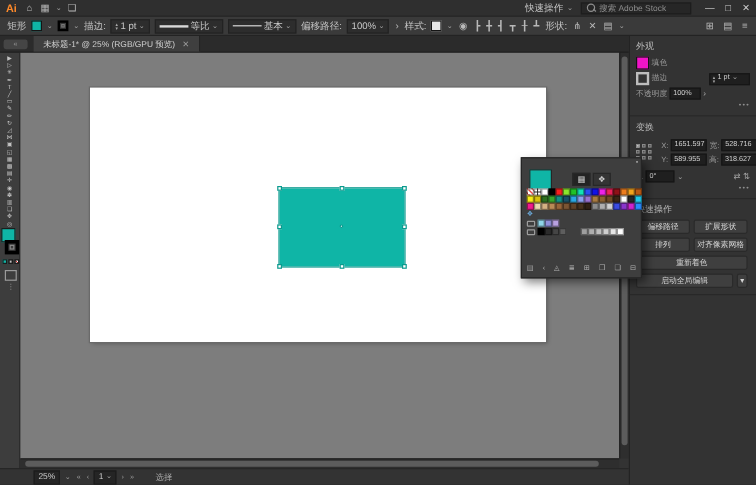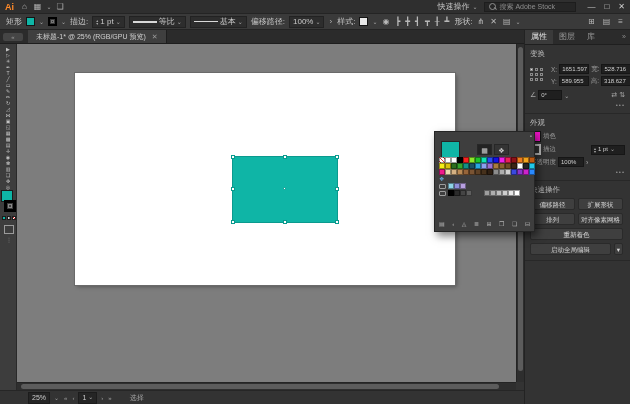--- a/index.html
+++ b/index.html
@@ -272,25 +272,46 @@
     <span class="sb-box">
       <span>1</span>
       <span class="caret">⌄</span>
     </span>
     <span class="sb-nav">›</span>
     <span class="sb-nav">»</span>
     <span class="sb-status">选择</span>
   </div>
 
   <div class="dock">
-    <div class="dock-tabs">
-      <span class="dock-tab active">属性</span>
-      <span class="dock-tab">图层</span>
-      <span class="dock-tab">库</span>
-      <span class="dock-collapse">»</span>
+
+    <div class="section">
+      <div class="sec-h">外观</div>
+      <div class="trow">
+        <span class="ap-sw" style="background: rgb(242, 20, 200);"></span>
+        <span class="flabel">填色</span>
+      </div>
+      <div class="trow">
+        <span class="ap-ring"></span>
+        <span class="flabel">描边</span>
+        <span style="flex:1"></span>
+        <span class="finput" style="width:34px;display:flex;align-items:center;gap:2px">
+          <span class="stepper">
+              <span>▴</span>
+              <span>▾</span>
+            </span>
+          <span>1 pt</span>
+          <span class="caret">⌄</span>
+        </span>
+      </div>
+      <div class="trow">
+        <span class="flabel">不透明度</span>
+        <span class="finput" style="width:26px">100%</span>
+        <span class="ticon">›</span>
+      </div>
+      <div class="more-dots">•••</div>
     </div>
 
     <div class="section">
       <div class="sec-h">变换</div>
       <div class="tcols">
         <span class="refgrid">
           <span class="refdot sel"></span>
             <span class="refdot"></span>
             <span class="refdot"></span>
           <span class="refdot"></span>
@@ -316,47 +337,20 @@
         </div>
 
       </div>
       <div class="trow">
         <span class="ticon">∠</span>
         <span class="finput" style="width:24px">0°</span>
         <span class="caret">⌄</span>
         <span style="flex:1"></span>
         <span class="ticon">⇄</span>
         <span class="ticon">⇅</span>
-      </div>
-      <div class="more-dots">•••</div>
-    </div>
-
-    <div class="section">
-      <div class="sec-h">外观</div>
-      <div class="trow">
-        <span class="ap-sw" style="background: rgb(242, 20, 200);"></span>
-        <span class="flabel">填色</span>
-      </div>
-      <div class="trow">
-        <span class="ap-ring"></span>
-        <span class="flabel">描边</span>
-        <span style="flex:1"></span>
-        <span class="finput" style="width:34px;display:flex;align-items:center;gap:2px">
-          <span class="stepper">
-              <span>▴</span>
-              <span>▾</span>
-            </span>
-          <span>1 pt</span>
-          <span class="caret">⌄</span>
-        </span>
-      </div>
-      <div class="trow">
-        <span class="flabel">不透明度</span>
-        <span class="finput" style="width:26px">100%</span>
-        <span class="ticon">›</span>
       </div>
       <div class="more-dots">•••</div>
     </div>
 
     <div class="section">
       <div class="sec-h">快速操作</div>
       <div class="qgrid">
         <span class="qbtn qhalf">偏移路径</span>
         <span class="qbtn qhalf">扩展形状</span>
         <span class="qbtn qhalf">排列</span>

